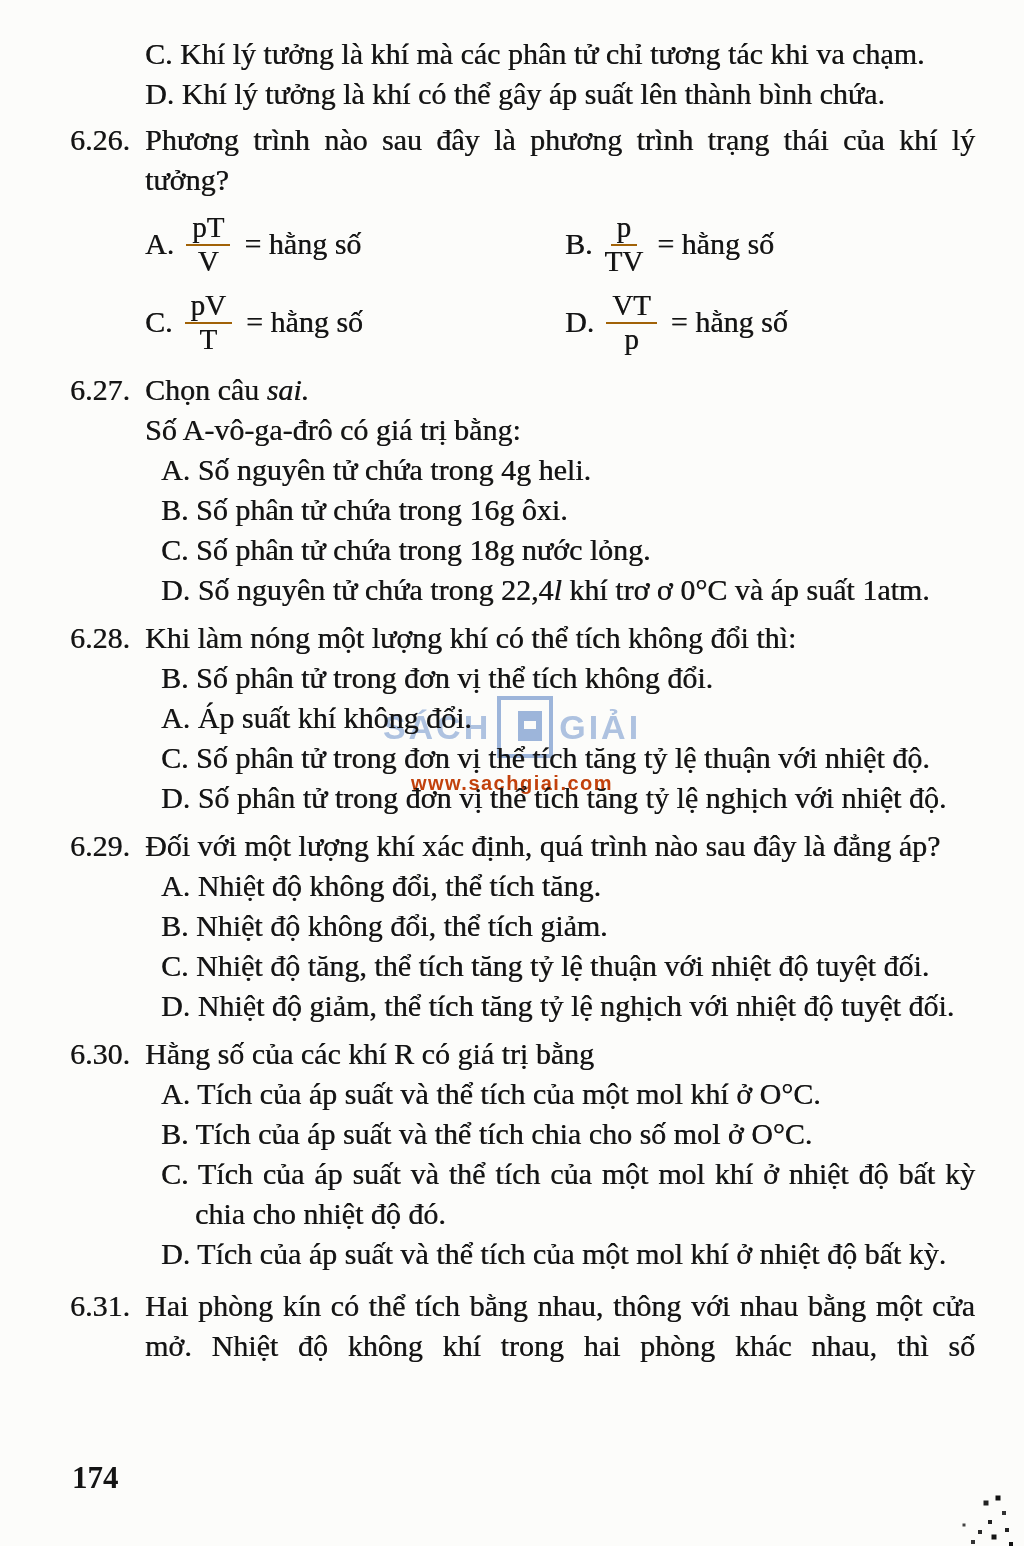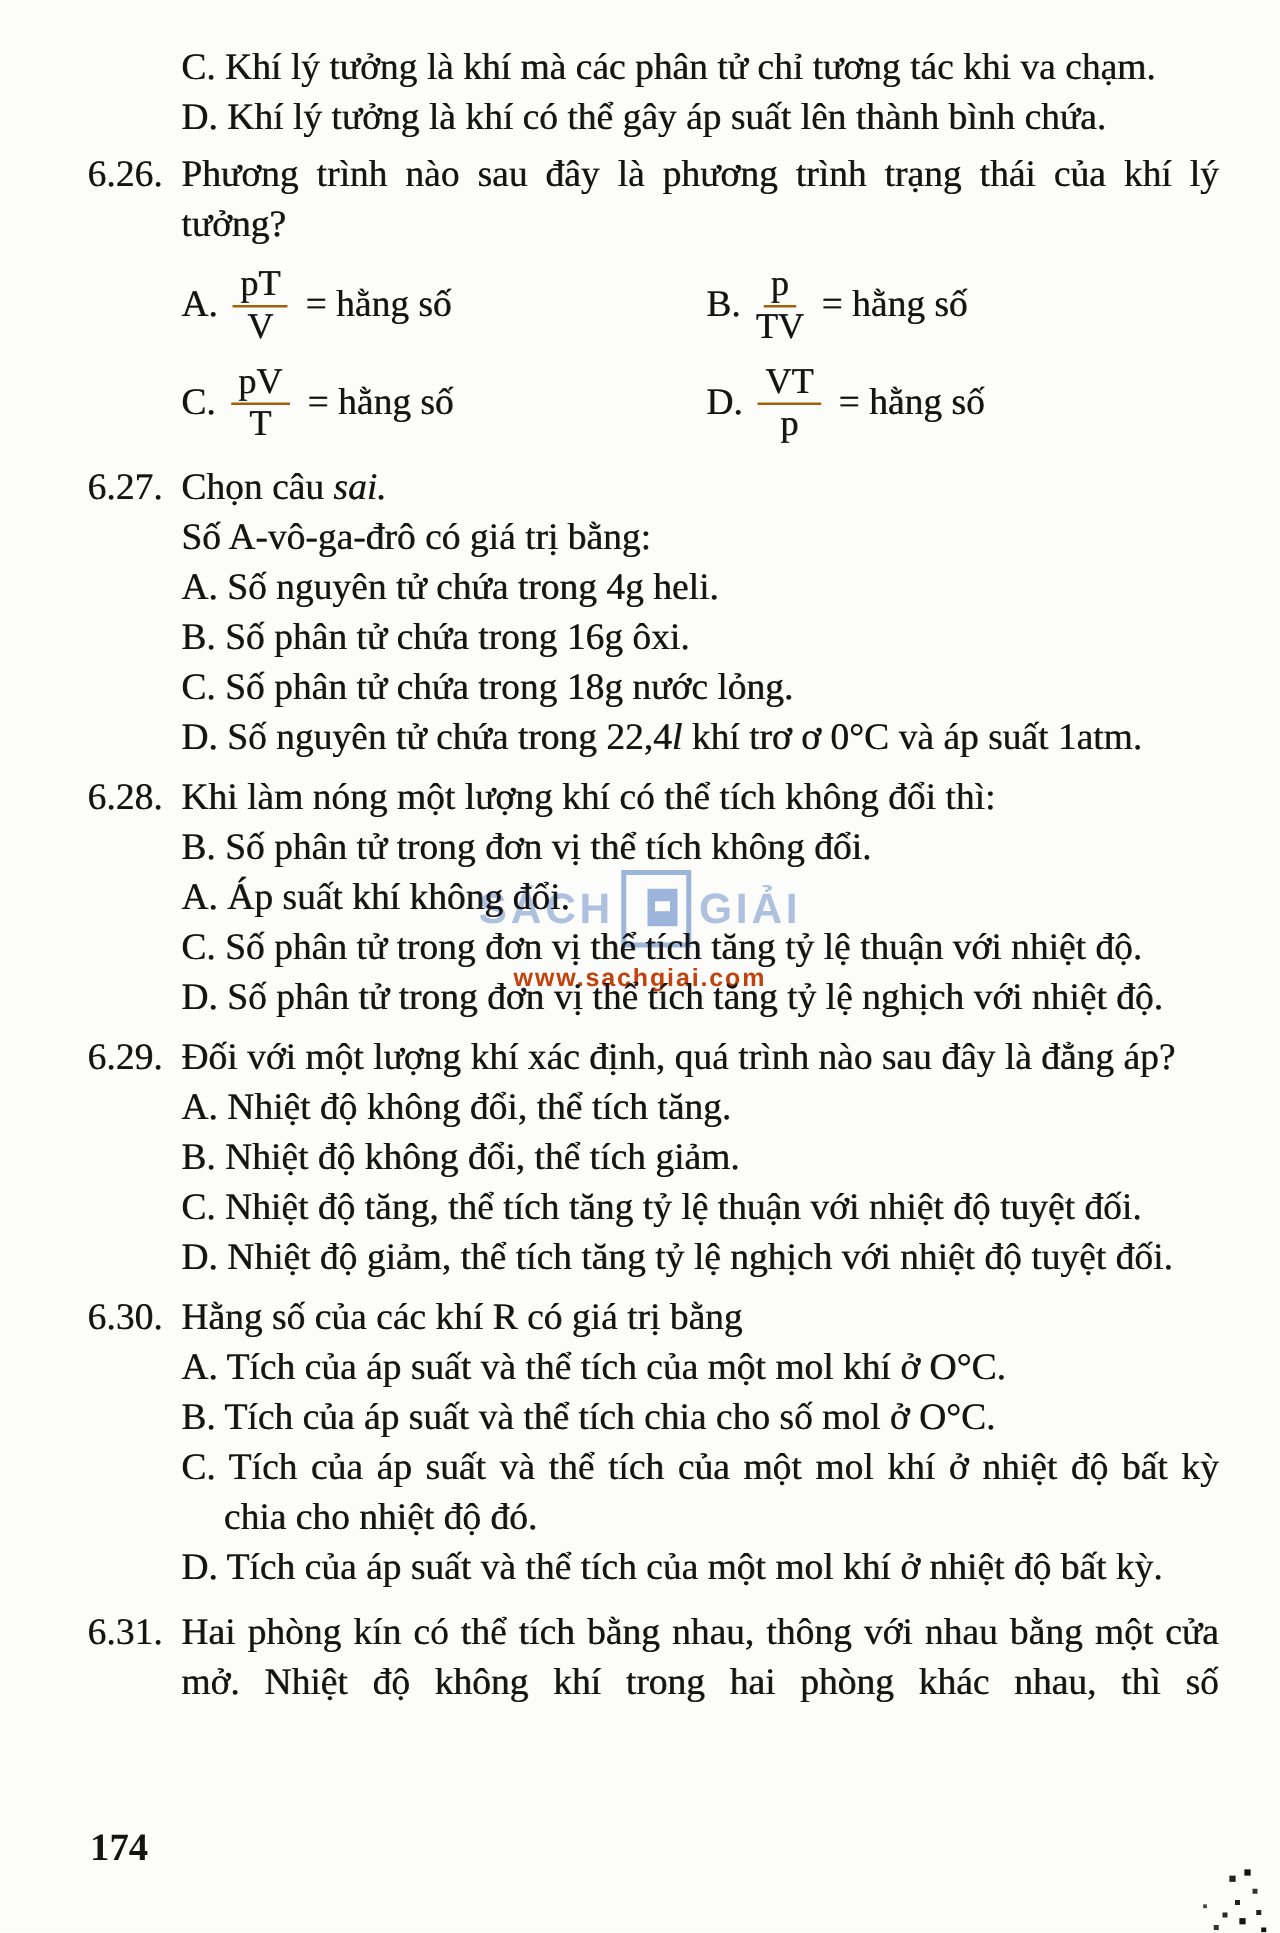--- a/index.html
+++ b/index.html
@@ -56,20 +56,21 @@
 
   
   .content {
     position:absolute; left:70px; right:49px; top:34px;
     z-index:2;
     text-shadow:0.45px 0 0 rgba(17,17,17,0.75);
   }
   .opt {
     padding-left:34px; text-indent:-34px;
     text-align:justify;
+    margin-left:16px;
   }
   .carry { margin-left:75px; }
   .q { display:flex; margin-top:6px; }
   .q628m { margin-top:8px; }
   .q629m { margin-top:8px; }
   .q630m { margin-top:8px; }
   .q631m { margin-top:12px; }
   .qnum { flex:0 0 75px; font-weight:normal; }
   .qbody { flex:1; min-width:0; }
   .qtext { text-align:justify; }

